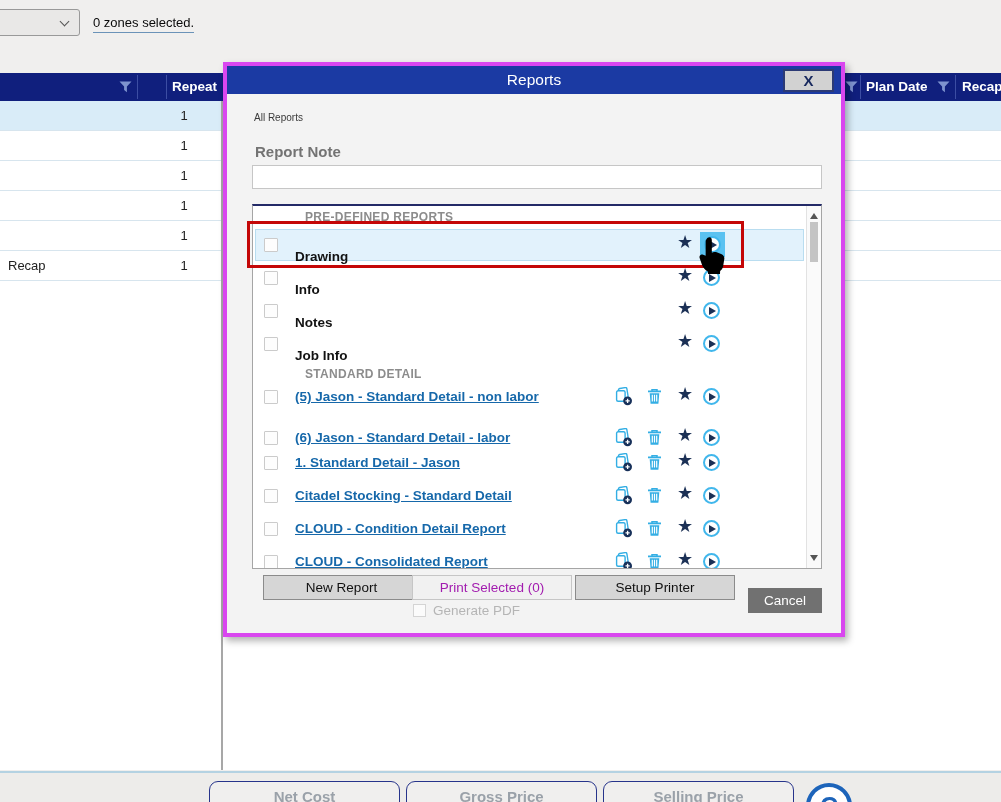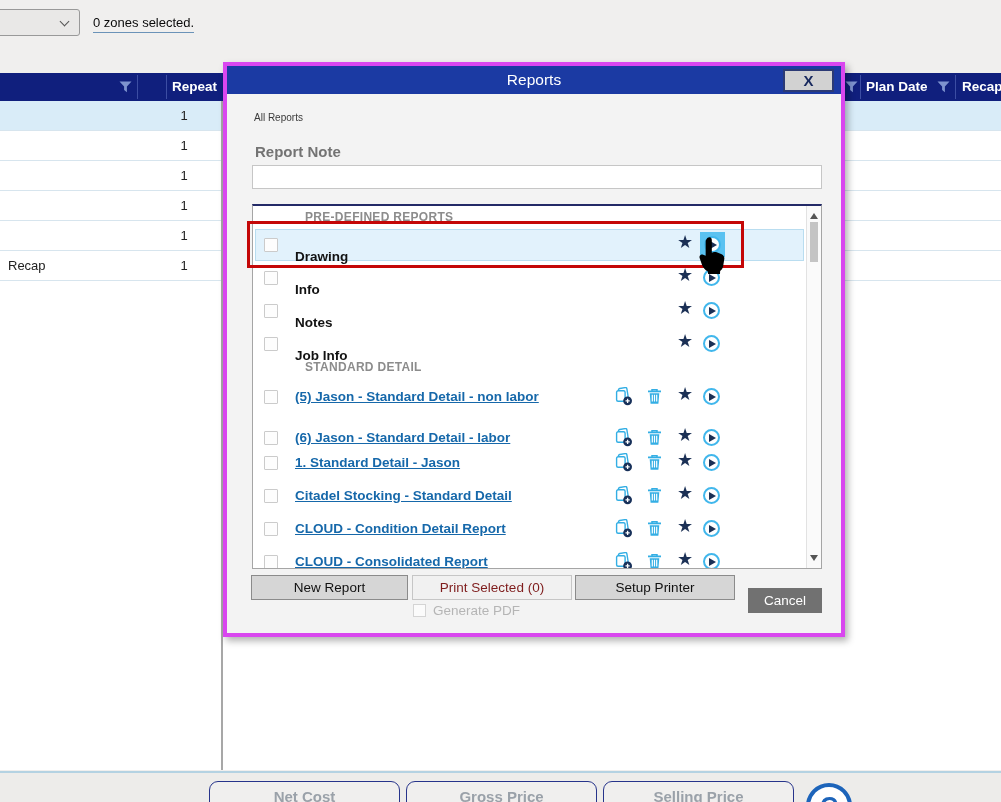--- a/index.html
+++ b/index.html
@@ -93,21 +93,21 @@
   .sarr { position:absolute; left:3px; width:0; height:0; border-left:4.5px solid transparent; border-right:4.5px solid transparent; }
   .sarr.up { top:7px; border-bottom:6px solid #555; }
   .sarr.down { bottom:7px; border-top:6px solid #555; }
   .sthumb { position:absolute; left:3px; top:16px; width:8px; height:40px; background:#c4c4c4; }
   
   .dbtn {
     position:absolute; top:509px; height:25px; background:#d6d6d6; border:1px solid #8b8b8b;
     font-size:13.5px; color:#111; text-align:center; line-height:23px; cursor:pointer;
     font-family:"Liberation Sans", sans-serif;
   }
-  .dbtn.disabled { background:#f1f1f1; border-color:#c6c6c6; color:#7f1d1d; }
+  .dbtn.disabled { background:#f1f1f1; border-color:#c6c6c6; color:#a21caf; }
   .btn-cancel {
     position:absolute; left:521px; top:522px; width:74px; height:25px; background:#717171;
     color:#fff; font-size:13.5px; text-align:center; line-height:25px; cursor:pointer;
   }
   .gen-pdf { position:absolute; left:186px; top:537px; display:flex; align-items:center; gap:7px; }
   .gen-pdf .cb2 { width:13px; height:13px; border:1px solid #d4d4d4; background:#fbfbfb; }
   .gen-pdf span.lbl { font-size:13.5px; color:#b5b5b5; }
   
   .red-box { position:absolute; left:247px; top:221px; width:497px; height:47px; border:3px solid #c40707; z-index:20; pointer-events:none; }
   .cursor { position:absolute; left:694px; top:237px; z-index:30; pointer-events:none; }
@@ -224,21 +224,21 @@
         <span class="cb"></span>
         <span class="rname">Job Info</span>
         <span class="ic ic-star">★</span>
         <span class="ic ic-play">
             <span class="play">
               <span class="tri"></span>
             </span>
           </span>
       </div>
 
-      <div class="sec-hdr" style="top:154px;">STANDARD DETAIL</div>
+      <div class="sec-hdr" style="top:161px;">STANDARD DETAIL</div>
 
       <div class="lrow" style="top:175px;">
         <span class="cb"></span>
         <a class="rlink">(5) Jason - Standard Detail - non labor</a>
         <span class="ic ic-copy"><svg width="19" height="19" viewBox="0 0 19 19">
               <rect x="5" y="1" width="8.5" height="10.5" rx="1.5" fill="#fff" stroke="#33aee4" stroke-width="1.4" transform="rotate(-9 9 6)"></rect>
               <rect x="2.6" y="3.8" width="8.5" height="10.5" rx="1.5" fill="#fff" stroke="#33aee4" stroke-width="1.4"></rect>
               <circle cx="13.6" cy="13.8" r="4.4" fill="#173059"></circle>
               <path d="M13.6 11.7 v4.2 M11.5 13.8 h4.2" stroke="#fff" stroke-width="1.3"></path>
             </svg></span>
@@ -366,21 +366,21 @@
           </span>
       </div>
 
       <div class="sbar">
         <span class="sarr up"></span>
         <span class="sthumb"></span>
         <span class="sarr down"></span>
       </div>
     </div>
 
-    <div class="dbtn" style="left:24px; width:157px;">New Report</div>
+    <div class="dbtn" style="left:36px; width:157px;">New Report</div>
     <div class="dbtn disabled" style="left:185px; width:160px;">Print Selected (0)</div>
     <div class="dbtn" style="left:348px; width:160px;">Setup Printer</div>
     <div class="btn-cancel">Cancel</div>
     <div class="gen-pdf">
       <span class="cb2"></span>
       <span class="lbl">Generate PDF</span>
     </div>
   </div>
 
   <div class="red-box"></div>

